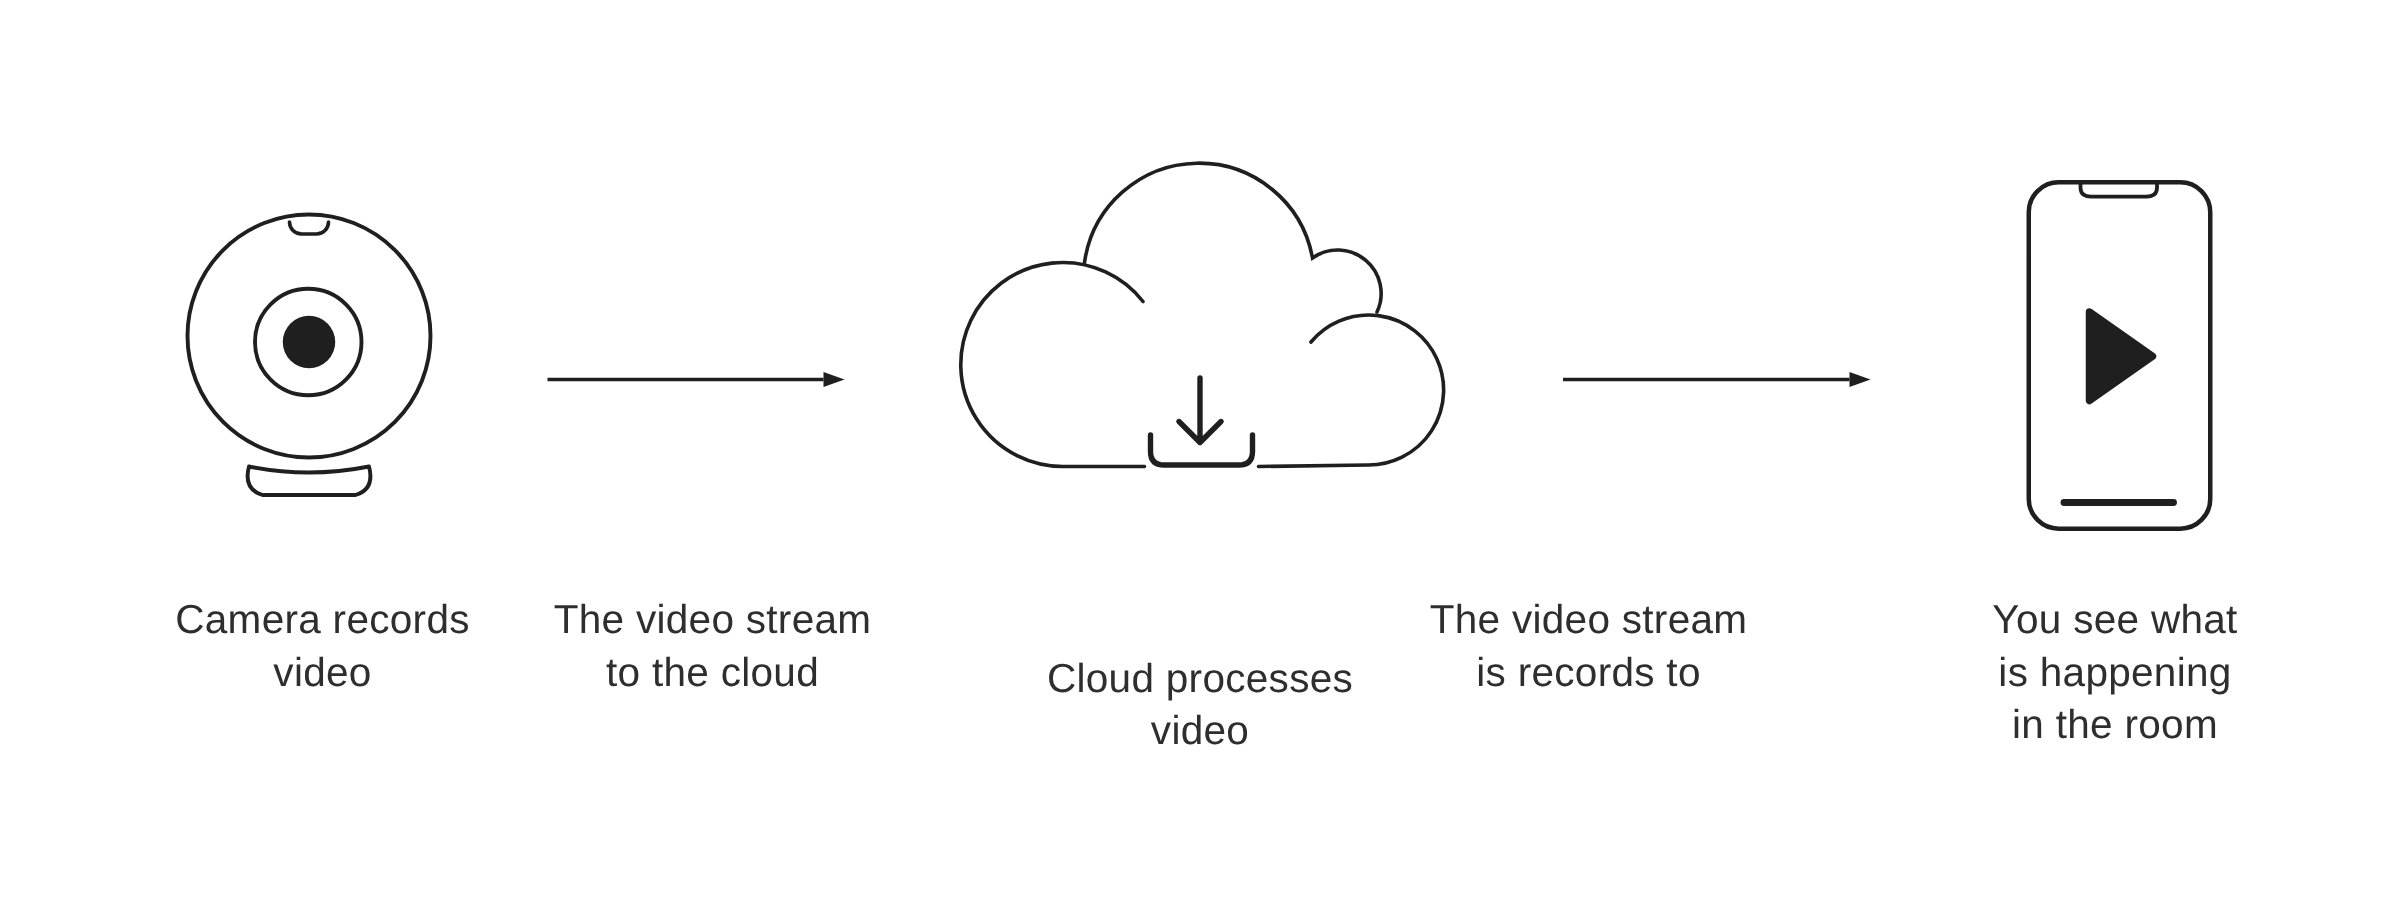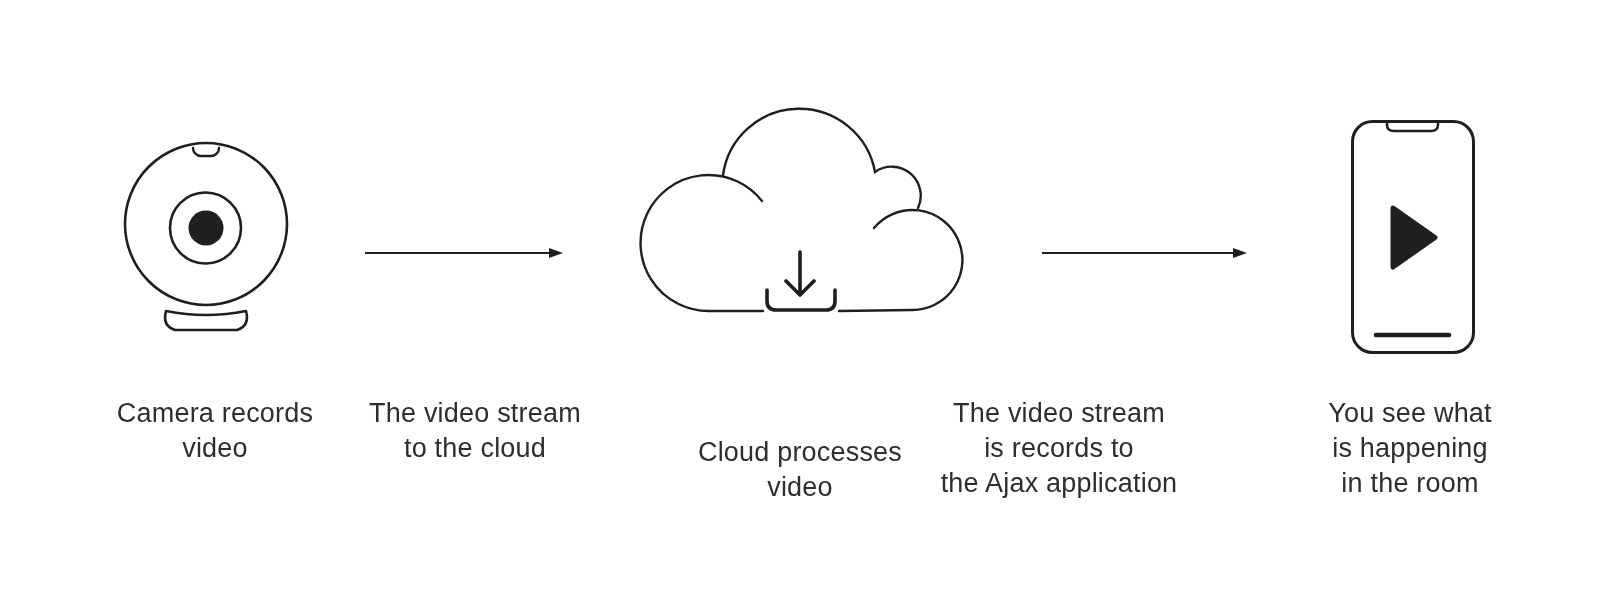--- a/index.html
+++ b/index.html
@@ -71,21 +71,20 @@
   </div>
 
   <div class="caption" style="left:600px;top:396px;margin-top:39px;">
     <div>Cloud processes</div>
     <div>video</div>
   </div>
 
   <div class="caption" style="left:859px;top:396px;">
     <div>The video stream</div>
     <div>is records to</div>
-    <div>the Ajax application</div>
   </div>
 
   <div class="caption" style="left:1210px;top:396px;">
     <div>You see what</div>
     <div>is happening</div>
     <div>in the room</div>
   </div>
 
 </div>
 

